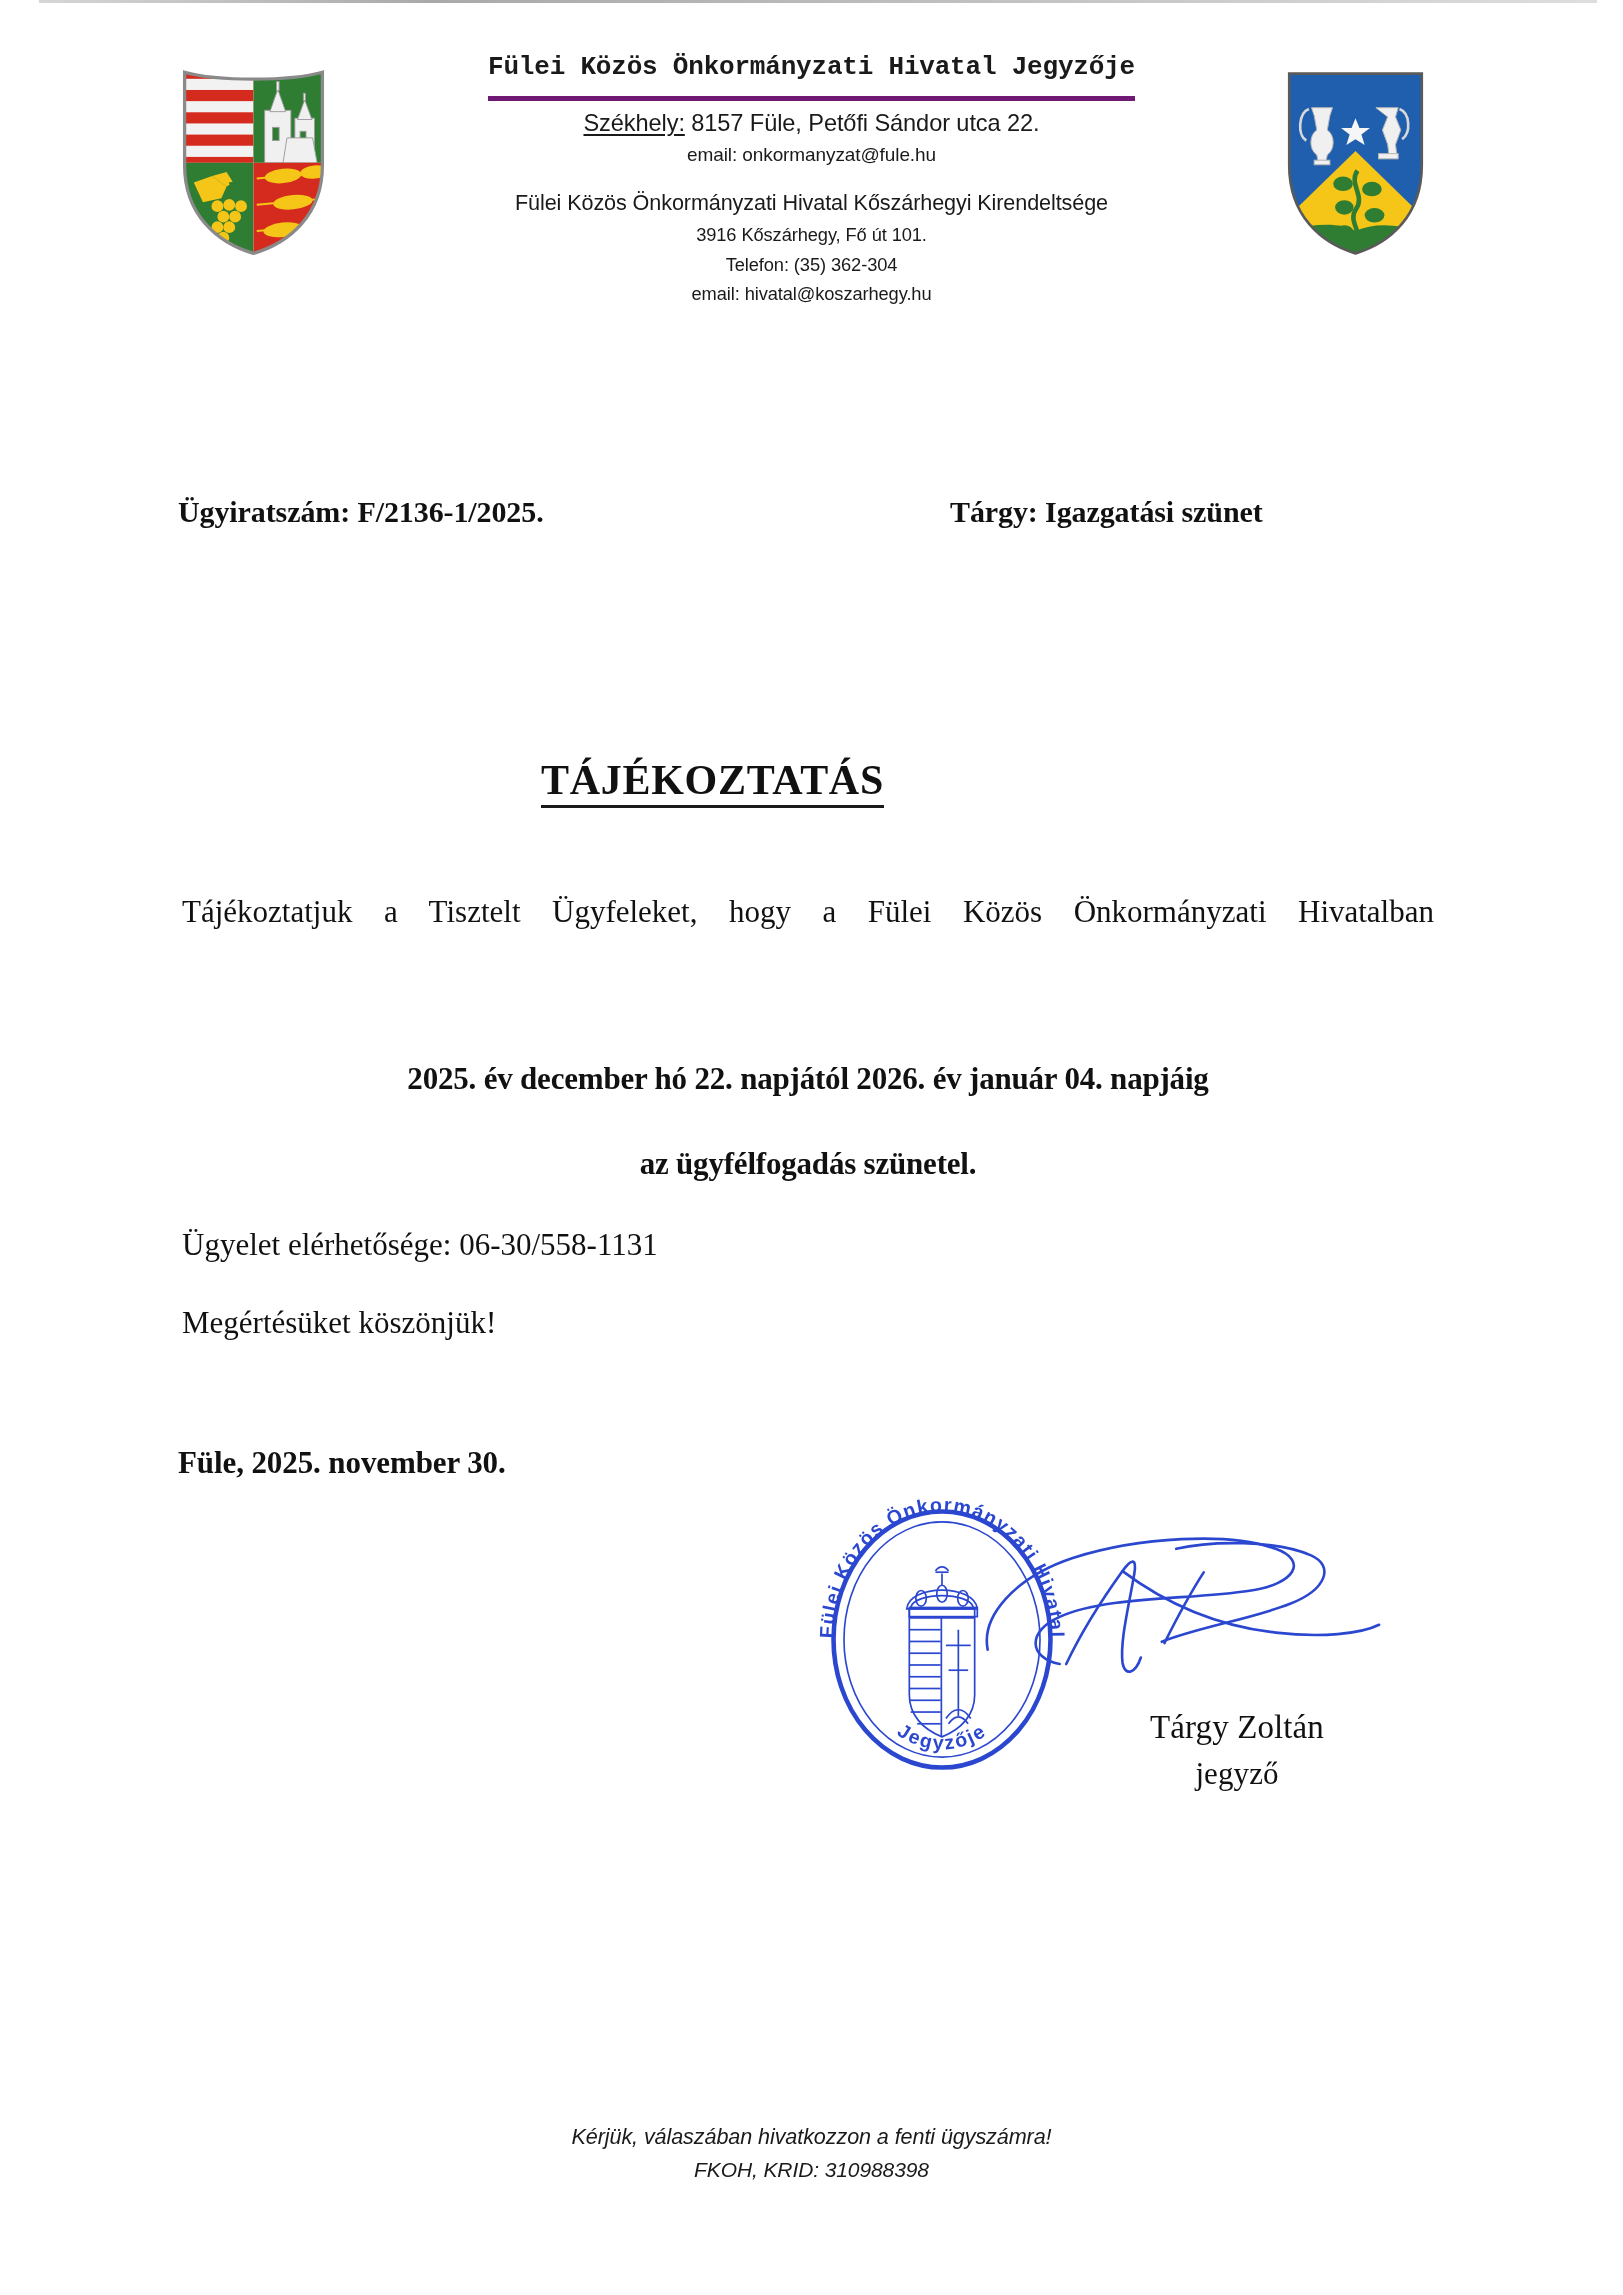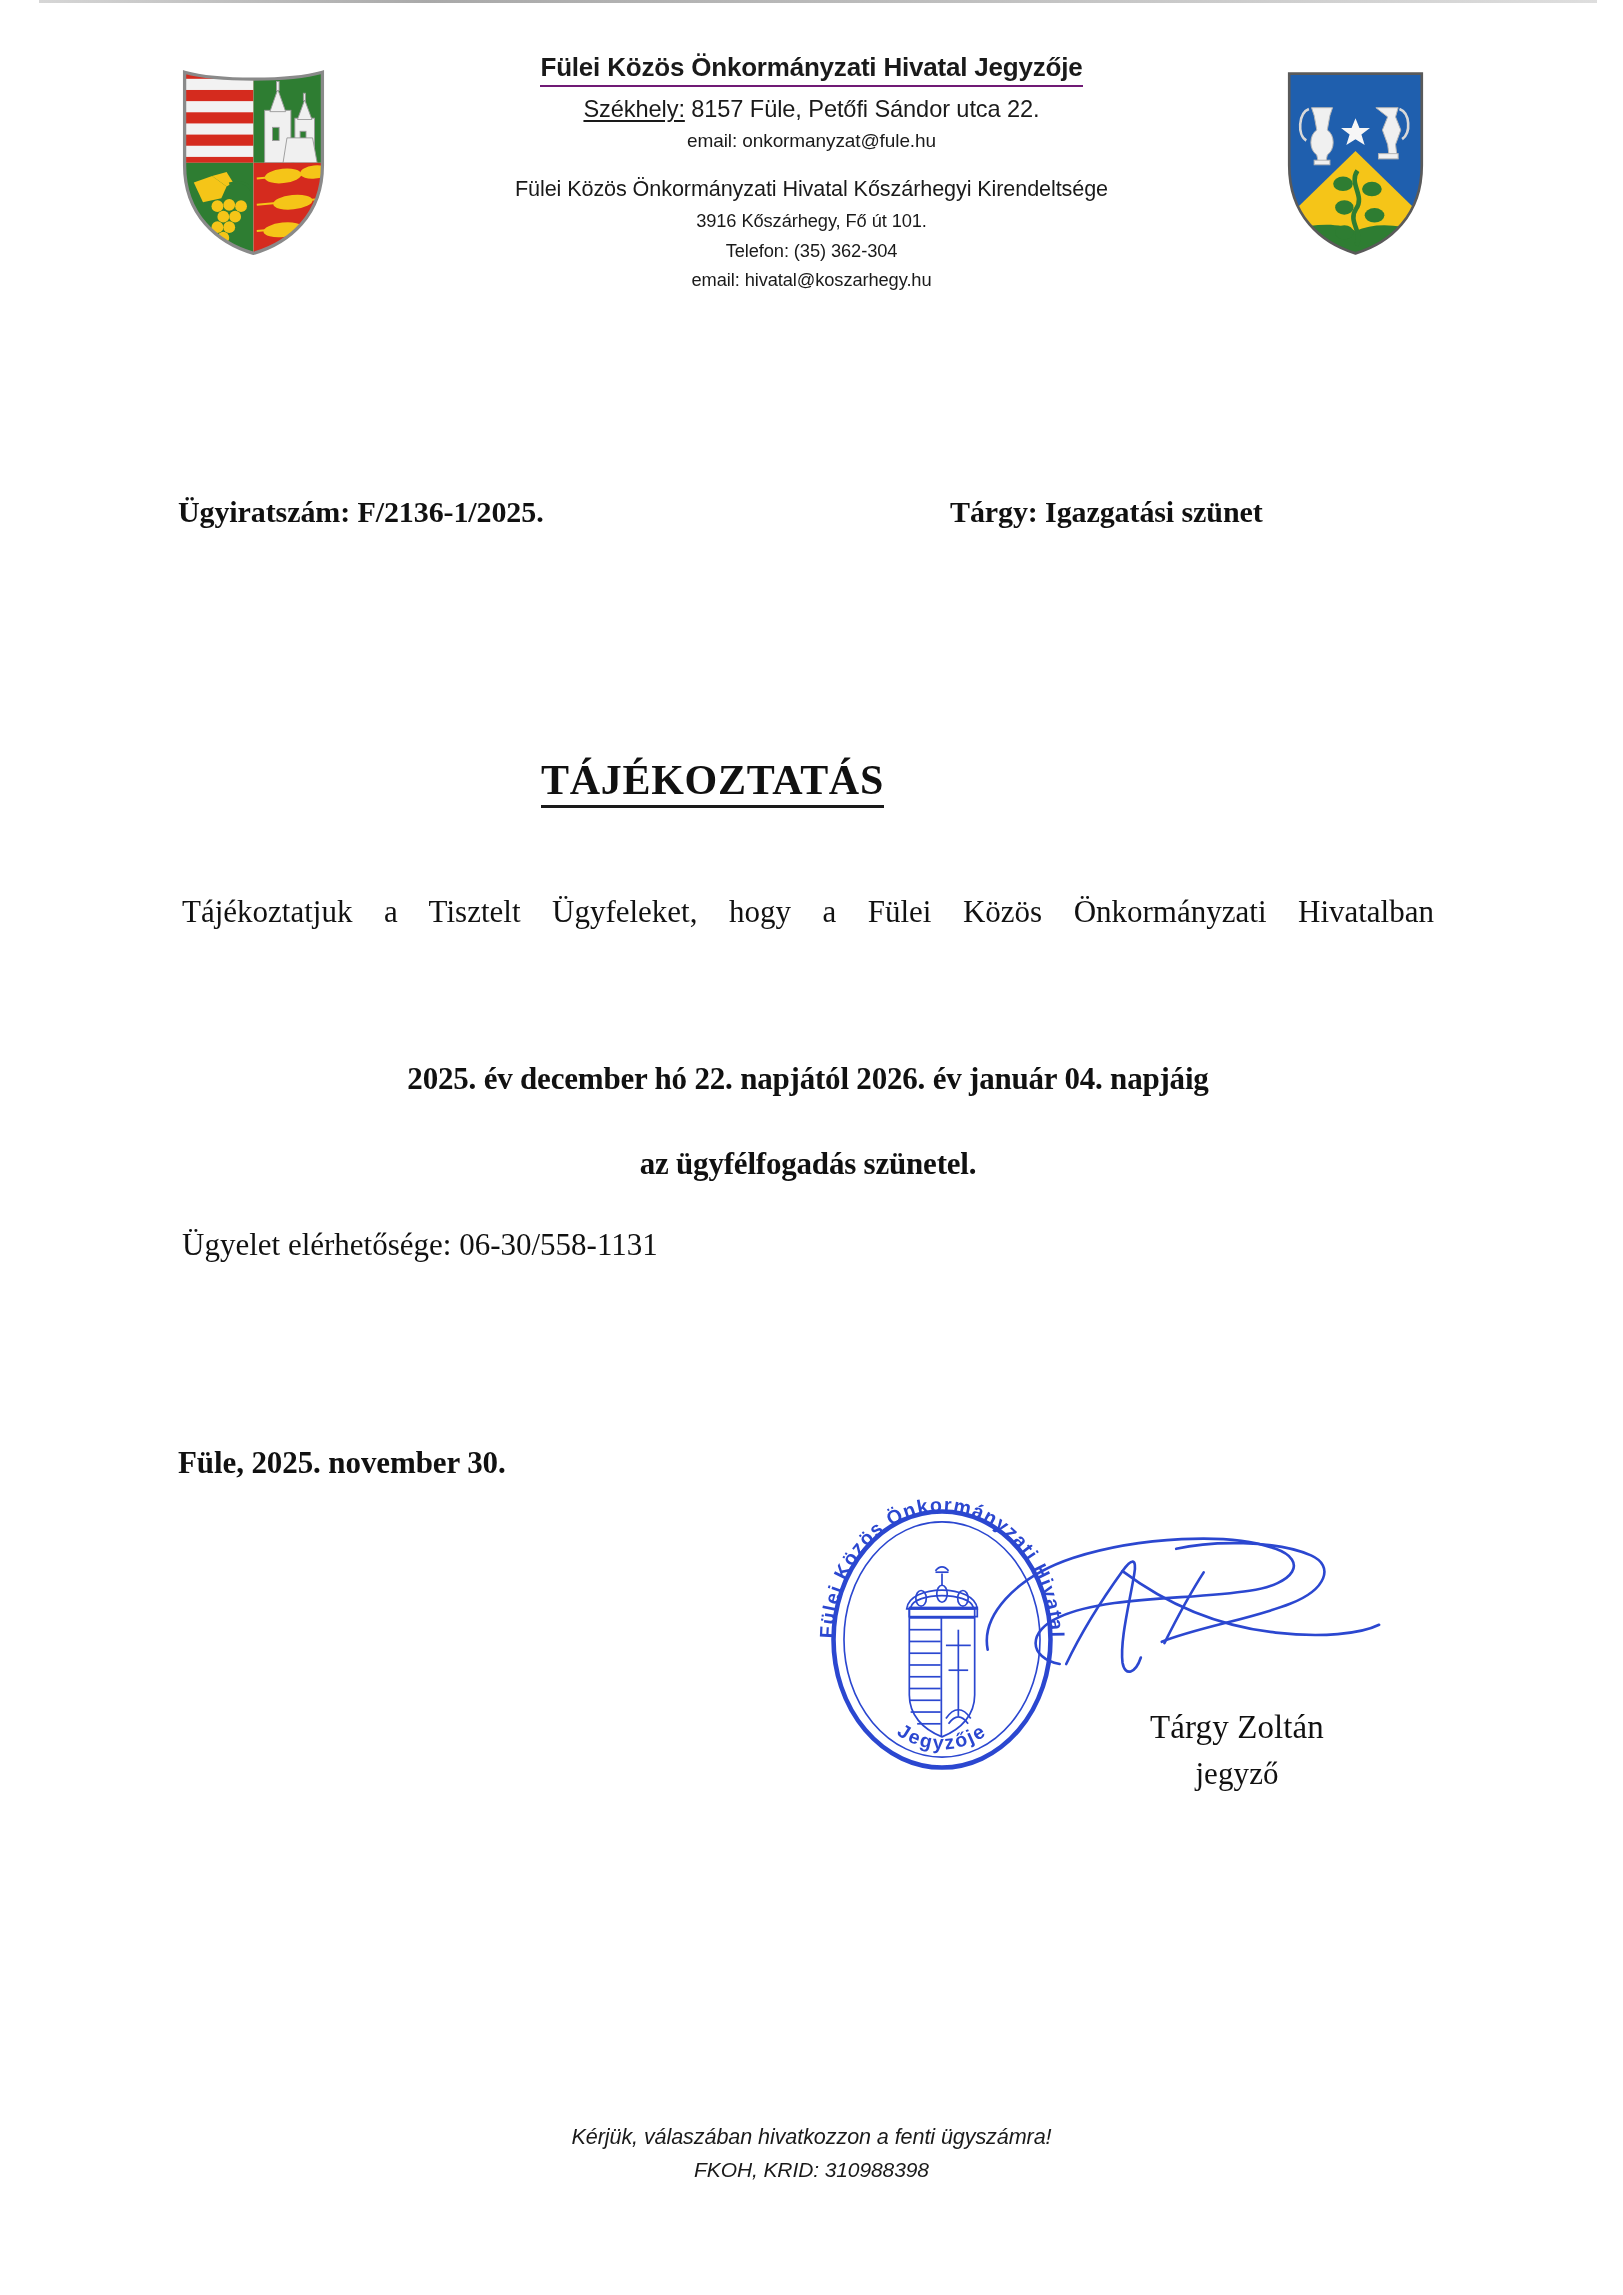--- a/index.html
+++ b/index.html
@@ -51,23 +51,24 @@
     width: 785px;
     text-align: center;
     font-family: "Liberation Sans", sans-serif;
     color: #1a1a1a;
   }
   .org-title {
     font-size: 26px;
     font-weight: 700;
     letter-spacing: -0.2px;
     display: inline-block;
-    border-bottom: 2px solid #701a75;
-    padding-bottom: 2px;
+    border-bottom: 5px solid #701a75;
+    padding-bottom: 14px;
     margin-bottom: 9.2px;
+    font-family: Liberation Mono, monospace;
   }
   .seat-line {
     font-size: 23.6px;
     font-weight: 400;
     margin-bottom: 7.2px;
     letter-spacing: -0.1px;
   }
   .seat-line .u { text-decoration: underline; text-underline-offset: 3.3px; }
   .phone-line {
     font-size: 19.6px;
@@ -361,20 +362,21 @@
 
   <div class="doc-title">
     <span>TÁJÉKOZTATÁS</span>
   </div>
 
   <div class="body-block">
     <p class="para-justified">Tájékoztatjuk a Tisztelt Ügyfeleket, hogy a Fülei Közös Önkormányzati Hivatalban</p>
     <div class="emph-line emph-date">2025. év december hó 22. napjától 2026. év január 04. napjáig</div>
     <div class="emph-line emph-closed">az ügyfélfogadás szünetel.</div>
     <div class="plain-line line-duty">Ügyelet elérhetősége: 06-30/558-1131</div>
+    <div class="plain-line line-thanks">Megértésüket köszönjük!</div>
   </div>
 
   <div class="place-date">Füle, 2025. november 30.</div>
 
   <div class="sig-area">
 
     <div class="stamp">
       <svg viewBox="0 0 400 430" width="262" height="281" aria-hidden="true">
         <defs>
           <path id="stampArcTop" d="M 34 215 A 166 196 0 0 1 366 215"></path>

